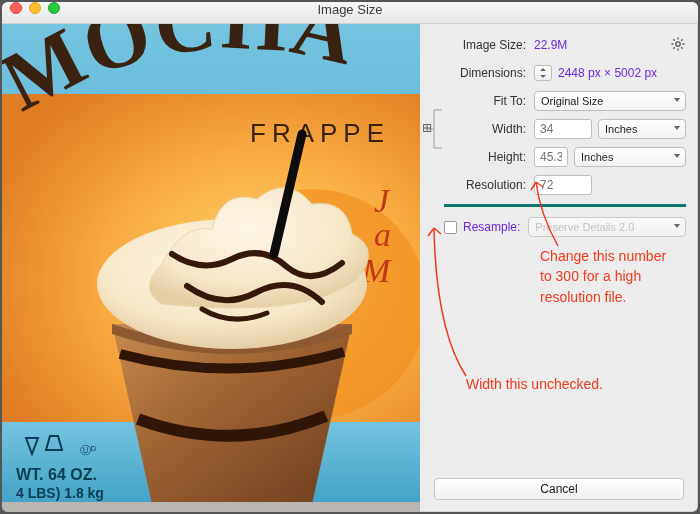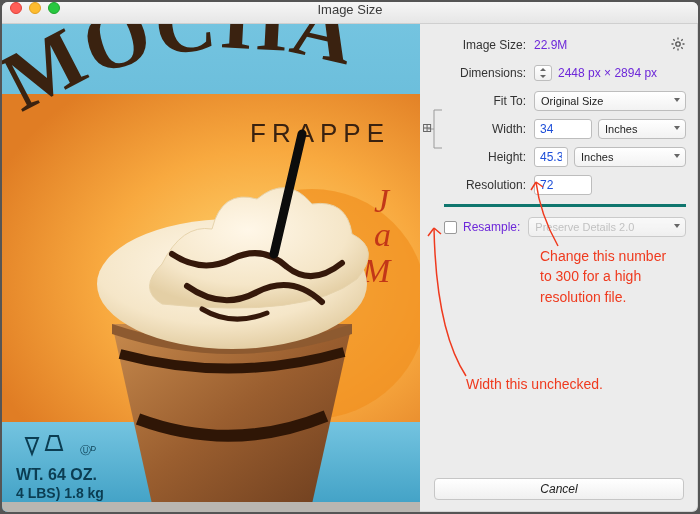--- a/index.html
+++ b/index.html
@@ -118,21 +118,21 @@
     border-top: 4px solid #666;
     pointer-events: none;
   }
   input[type="text"].num {
     height: 20px;
     border: 1px solid #bdbdbd;
     border-radius: 3px;
     background: #fff;
     font-size: 12px;
     padding: 0 5px;
-    color: #1d4ed8;
+    color: #737373;
   }
   .num.focus {
     border: 2px solid #6fa8ef;
     outline: none;
   }
   .disabled { color: #b0b0b0 !important; }
   .link-bracket {
     position: absolute;
     left: 4px;
     top: 82px;
@@ -175,21 +175,20 @@
   .mac-btn {
     flex: 1;
     height: 22px;
     border: 1px solid #c6c6c6;
     border-radius: 4px;
     background: linear-gradient(#ffffff,#f0f0f0);
     font-size: 12px;
     color: #222;
     display:flex;align-items:center;justify-content:center;
     cursor: default;
-    font-style: italic;
   }
   .mac-btn.default {
     background: linear-gradient(#fbfbfb,#ececec);
     box-shadow: 0 0 0 0.5px rgba(0,0,0,0.05);
   }
 </style>
 </head>
 <body>
 
 <div class="outer-border">
@@ -293,21 +292,21 @@
       </div>
 
       <div class="row">
         <span class="lbl">Dimensions:</span>
         <span class="chev">
           <svg width="8" height="10" viewBox="0 0 8 10">
                 <path d="M4 0 L7 3 L1 3 Z" fill="#666"></path>
                 <path d="M4 10 L1 7 L7 7 Z" fill="#666"></path>
               </svg>
         </span>
-        <span class="val-text">2448 px  ×  2894 px</span>
+        <span class="val-text">2448 px  ×  5002 px</span>
       </div>
 
       <div class="row">
         <span class="lbl">Fit To:</span>
         <span class="dd-wrap" style="flex:1">
           <select class="dropdown" style="width:100%">
             <option>Original Size</option>
           </select>
         </span>
       </div>

